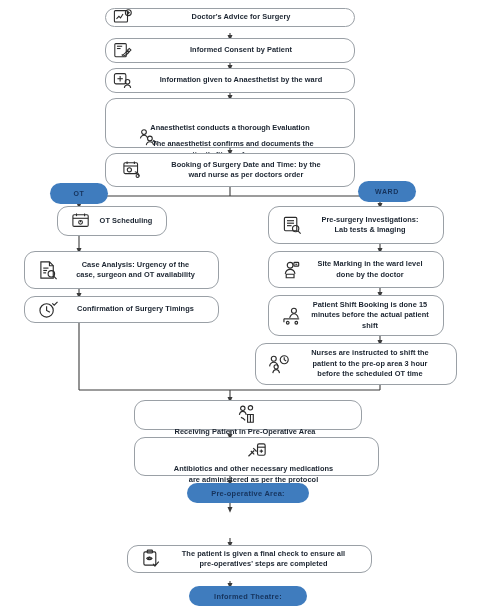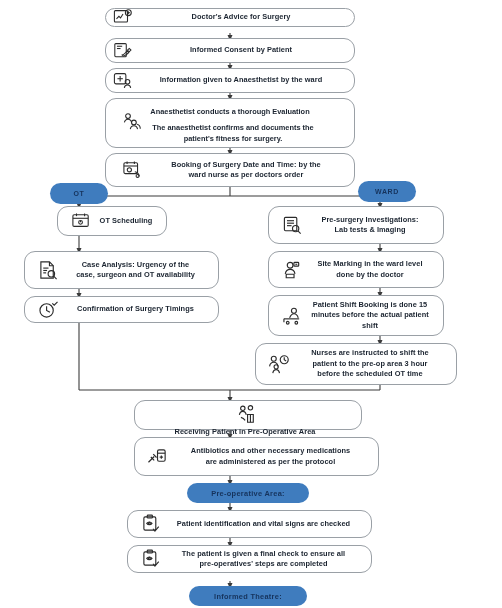--- a/index.html
+++ b/index.html
@@ -58,21 +58,21 @@
     font-size: 7.4px;
     line-height: 10.5px;
     color: #1b2430;
     letter-spacing: 0.05px;
     padding-right: 4px;
     white-space: pre-line;
   }
   
   .node.stack {
     display: block;
-    padding: 0;
+    padding: 16px;
   }
   .node.stack .inner {
     position: relative;
     width: 100%;
     height: 100%;
   }
   .node.stack .ico {
     position: absolute;
     left: 14px;
     top: 8px;
@@ -346,63 +346,51 @@
         <path d="M1.4 11.5 c0.4-2.4 1.8-3.8 3.6-3.8 c1.8 0 3.2 1.4 3.6 3.8"></path>
         <circle cx="13" cy="4" r="2.3"></circle>
         <path d="M10 11 h6 v8.2 h-6 z"></path>
         <line x1="13" y1="11" x2="13" y2="19.2"></line>
         <path d="M3 14 c2 0.4 3.5 1.6 4.4 3.2"></path>
       </svg>
     </span>
     <span class="txt">Receiving Patient in Pre-Operative Area</span>
   </div>
 
-  <div class="node" style="left:134px; top:437px; width:245px; height:39px;">
+  <div class="node" style="left:134px; top:437px; width:245px; height:39px;flex-direction:column;">
     <span class="ico" style="margin-left:6px;">
       <svg width="22" height="20" viewBox="0 0 23 21" fill="none" stroke="currentColor" stroke-width="1.2">
         <path d="M1.5 16 l6-6"></path>
         <path d="M4 10.5 l3.5 3.5"></path>
         <path d="M6.5 7.5 l3.5 3.5"></path>
         <rect x="11" y="3" width="8" height="12" rx="1.6"></rect>
         <line x1="11" y1="6.5" x2="19" y2="6.5"></line>
         <line x1="15" y1="8.8" x2="15" y2="12.4"></line>
         <line x1="13.2" y1="10.6" x2="16.8" y2="10.6"></line>
       </svg>
     </span>
     <span class="txt">Antibiotics and other necessary medications
 are administered as per the protocol</span>
   </div>
 
   <div class="pill" style="left:187px; top:483px; width:122px; height:20px;">
     <span>Pre-operative Area:</span>
   </div>
 
-  <div class="node" style="left:127px; top:510px; width:245px; height:28px;">
+
+  <div class="node" style="left:127px; top:545px; width:245px; height:28px;">
     <span class="ico" style="margin-left:6px;">
       <svg width="21" height="20" viewBox="0 0 22 21" fill="none" stroke="currentColor" stroke-width="1.2">
         <rect x="3" y="3" width="12.5" height="14" rx="1.4"></rect>
         <rect x="6.5" y="1.2" width="5.5" height="3" rx="0.9"></rect>
         <path d="M6 9.8 c1.3-1.8 4.2-1.8 5.5 0 c-1.3 1.8-4.2 1.8-5.5 0z"></path>
         <circle cx="8.75" cy="9.8" r="1"></circle>
         <polyline points="12.6,15.5 14.6,18 18.6,13.3"></polyline>
       </svg>
     </span>
-    <span class="txt">Patient identification and vital signs are checked</span>
-  </div>
-
-  <div class="node" style="left:127px; top:545px; width:245px; height:28px;">
-    <span class="ico" style="margin-left:6px;">
-      <svg width="21" height="20" viewBox="0 0 22 21" fill="none" stroke="currentColor" stroke-width="1.2">
-        <rect x="3" y="3" width="12.5" height="14" rx="1.4"></rect>
-        <rect x="6.5" y="1.2" width="5.5" height="3" rx="0.9"></rect>
-        <path d="M6 9.8 c1.3-1.8 4.2-1.8 5.5 0 c-1.3 1.8-4.2 1.8-5.5 0z"></path>
-        <circle cx="8.75" cy="9.8" r="1"></circle>
-        <polyline points="12.6,15.5 14.6,18 18.6,13.3"></polyline>
-      </svg>
-    </span>
     <span class="txt">The patient is given a final check to ensure all
 pre-operatives' steps are completed</span>
   </div>
 
   <div class="pill" style="left:189px; top:586px; width:118px; height:20px;">
     <span>Informed Theatre:</span>
   </div>
 
 </div>
 

